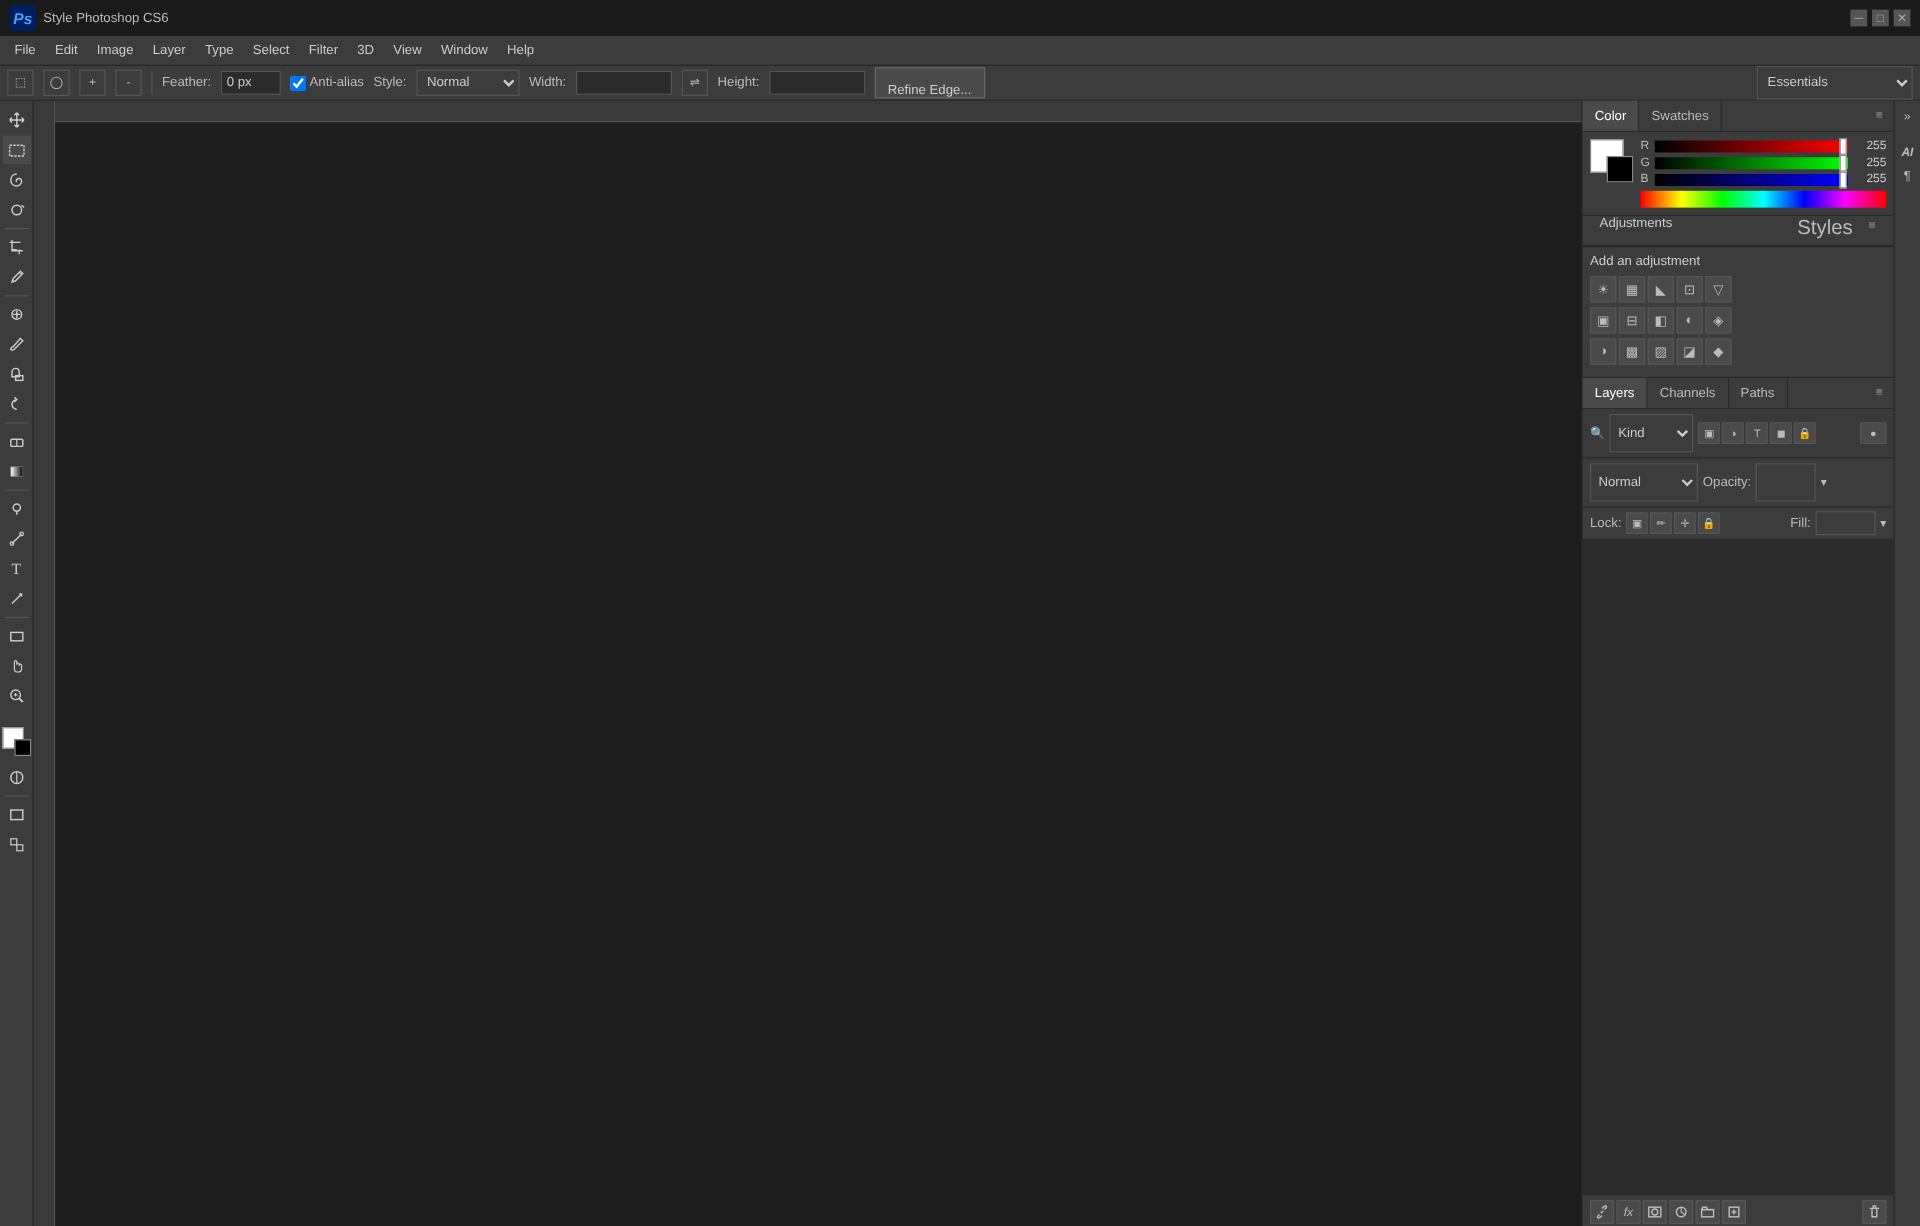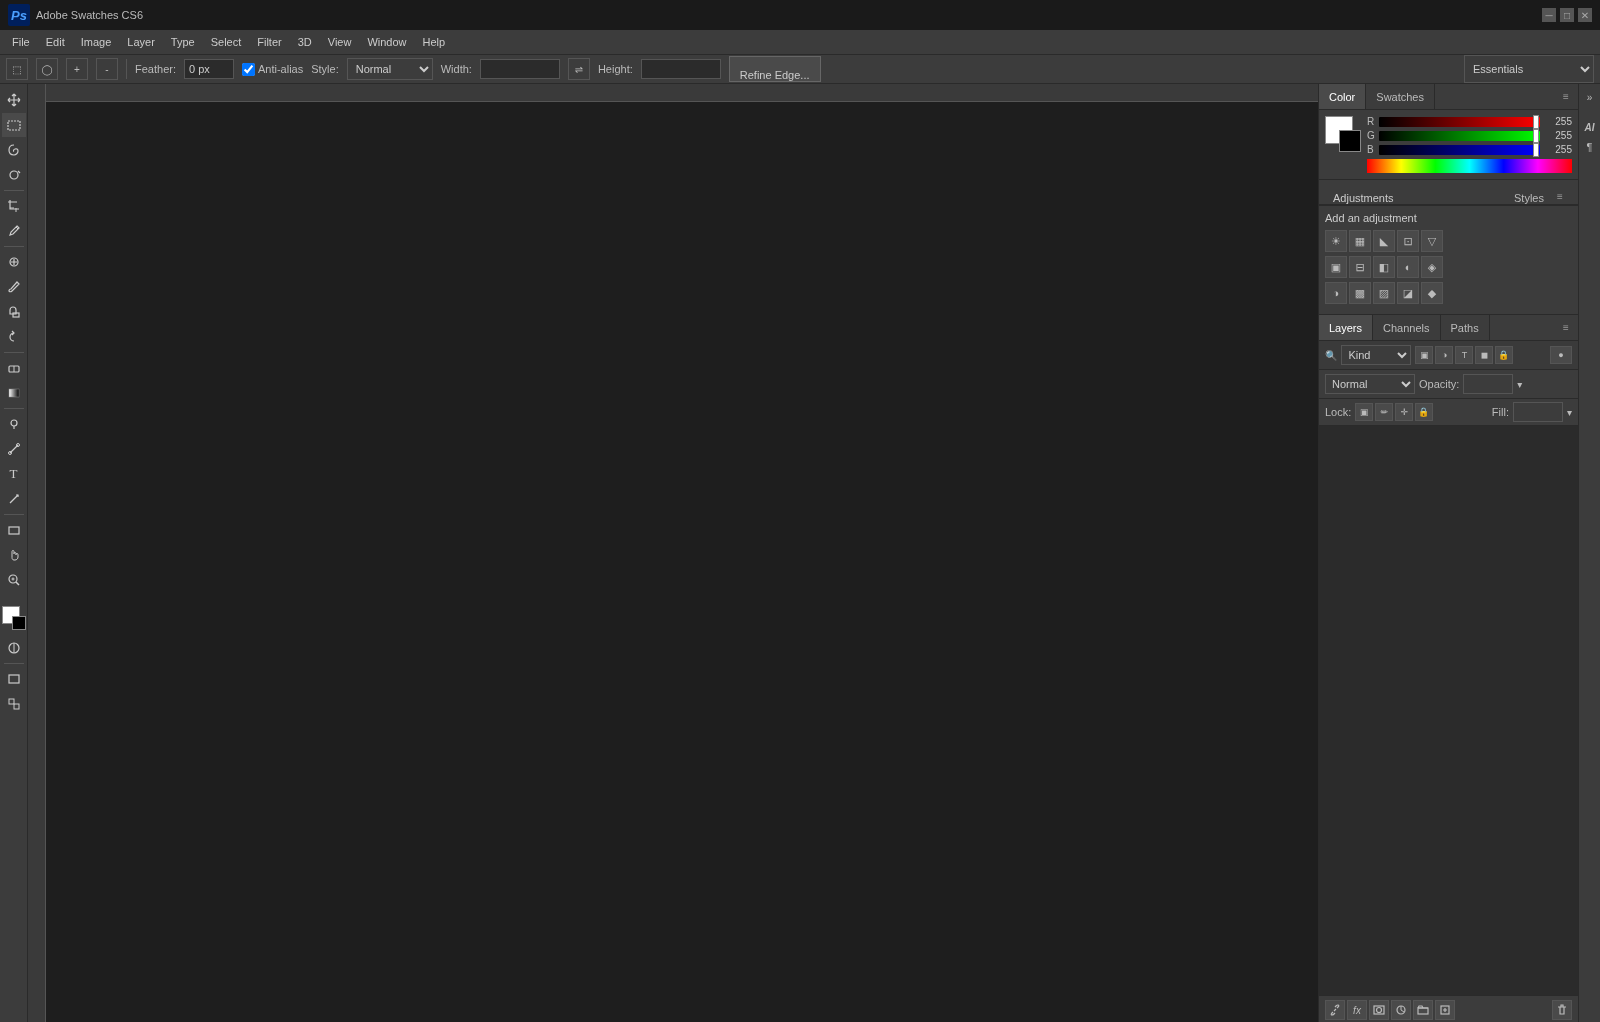--- a/index.html
+++ b/index.html
@@ -438,21 +438,21 @@
       align-items: center;
       gap: 4px;
       padding: 4px 6px;
       border-bottom: 1px solid #2a2a2a;
     }
     .layers-blend-select {
       background: #3c3c3c;
       border: 1px solid #555;
       color: #ccc;
       font-size: 11px;
-      height: 20px;
+      height: 32px;
       width: 90px;
       padding: 0 2px;
     }
     .layers-opacity-label {
       color: #bbb;
       font-size: 11px;
     }
     .layers-lock-row {
       display: flex;
       align-items: center;
@@ -541,47 +541,47 @@
       display: flex;
       align-items: center;
       justify-content: center;
       color: #bbb;
       font-size: 11px;
     }
 
     
     #adj-panel-header {
       display: flex;
-      align-items: flex-end;
+      align-items: flex-start;
       background: #3c3c3c;
       border-bottom: 1px solid #2a2a2a;
       border-top: 1px solid #2a2a2a;
       height: 26px;
       padding: 0 6px;
     }
     #adj-panel-title {
       font-size: 11px;
       color: #ccc;
       flex: 1;
     }
     .adj-styles-tab {
-      font-size: 11px;
+      font-size: 17px;
       color: #bbb;
       padding: 0 8px;
       cursor: pointer;
     }
     .adj-styles-tab.active { color: #fff; }
   </style>
 </head>
 <body>
 
 <div id="title-bar">
   <div id="title-bar-left">
     <div id="ps-logo">Ps</div>
-    <span id="title-bar-title">Adobe Swatches CS6</span>
+    <span id="title-bar-title">Style Photoshop CS6</span>
   </div>
   <div id="title-bar-controls">
     <button class="title-btn">─</button>
     <button class="title-btn">□</button>
     <button class="title-btn">✕</button>
   </div>
 </div>
 
 <div id="menu-bar">
   <span class="menu-item">File</span>

